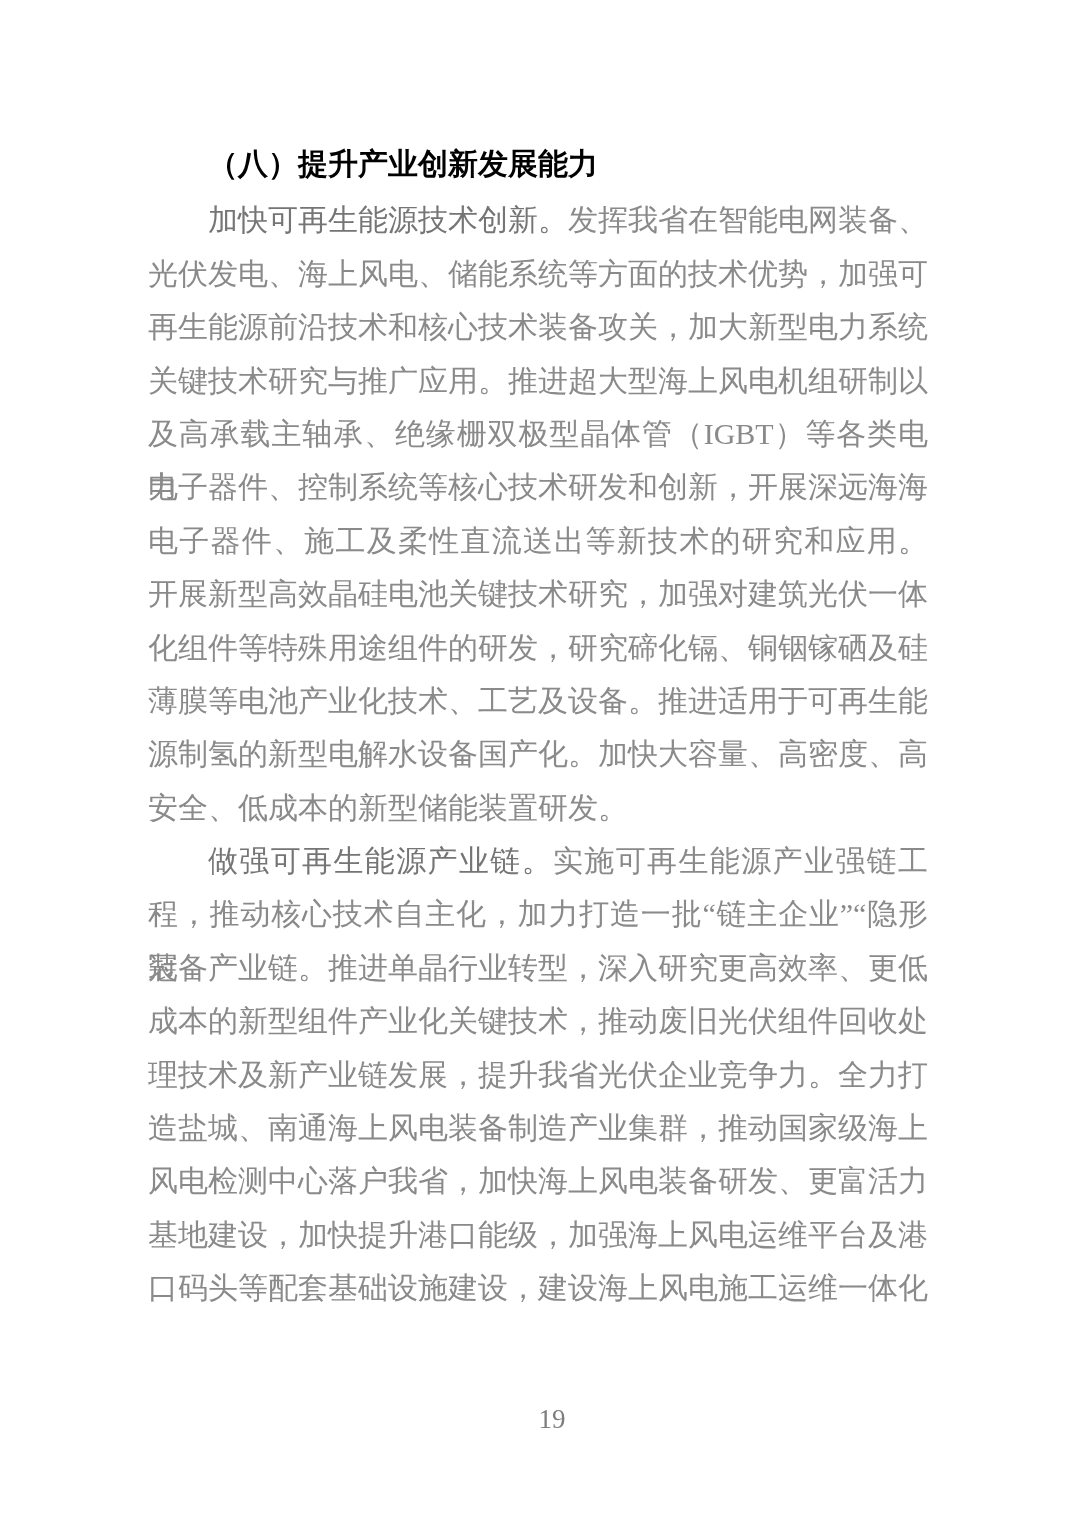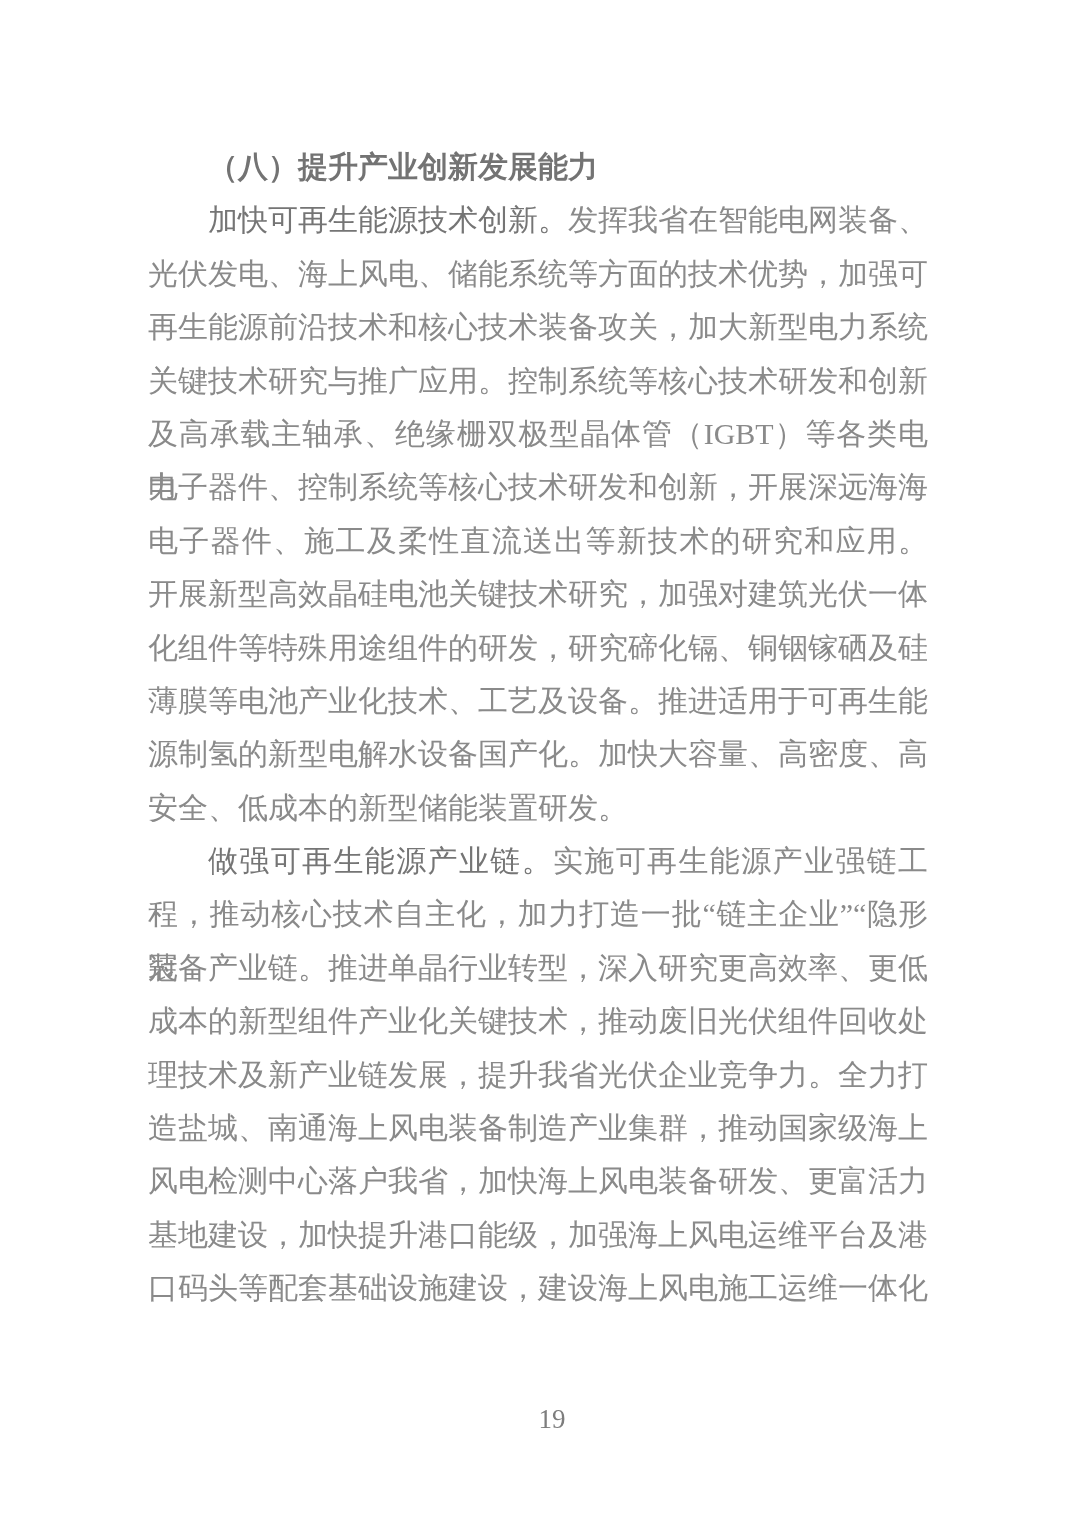--- a/index.html
+++ b/index.html
@@ -39,21 +39,22 @@
   .line.indent {
     padding-left: 60px;
     width: 720px;
   }
   .line .bold {
     font-weight: normal;
     color: #757575;
   }
   .heading {
     font-weight: bold;
-    color: #737373;
+    color: #000000;
+    font-family: Liberation Mono, monospace;
   }
   .page-number {
     position: absolute;
     left: 0;
     top: 1404px;
     width: 100%;
     text-align: center;
     font-size: 27px;
     color: #7d7d7d;
     font-family: "Liberation Serif", "DejaVu Serif", serif;
@@ -63,21 +64,21 @@
 </head>
 <body>
 
 <div class="page">
   <div class="text-block">
     <div class="line no-stretch indent heading">（八）提升产业创新发展能力</div>
     <div id="lines-container">
         <div class="line indent"><span class="bold">加快可再生能源技术创新。</span><span>发挥我省在智能电网装备、</span></div>
         <div class="line"><span>光伏发电、海上风电、储能系统等方面的技术优势，加强可</span></div>
         <div class="line"><span>再生能源前沿技术和核心技术装备攻关，加大新型电力系统</span></div>
-        <div class="line"><span>关键技术研究与推广应用。控制系统等核心技术研发和创新</span></div>
+        <div class="line"><span>关键技术研究与推广应用。推进超大型海上风电机组研制以</span></div>
         <div class="line"><span>及高承载主轴承、绝缘栅双极型晶体管（IGBT）等各类电力</span></div>
         <div class="line"><span>电子器件、控制系统等核心技术研发和创新，开展深远海海</span></div>
         <div class="line"><span>电子器件、施工及柔性直流送出等新技术的研究和应用。</span></div>
         <div class="line"><span>开展新型高效晶硅电池关键技术研究，加强对建筑光伏一体</span></div>
         <div class="line"><span>化组件等特殊用途组件的研发，研究碲化镉、铜铟镓硒及硅</span></div>
         <div class="line"><span>薄膜等电池产业化技术、工艺及设备。推进适用于可再生能</span></div>
         <div class="line"><span>源制氢的新型电解水设备国产化。加快大容量、高密度、高</span></div>
         <div class="line no-stretch"><span>安全、低成本的新型储能装置研发。</span></div>
         <div class="line indent"><span class="bold">做强可再生能源产业链。</span><span>实施可再生能源产业强链工</span></div>
         <div class="line"><span>程，推动核心技术自主化，加力打造一批“链主企业”“隐形冠</span></div>

